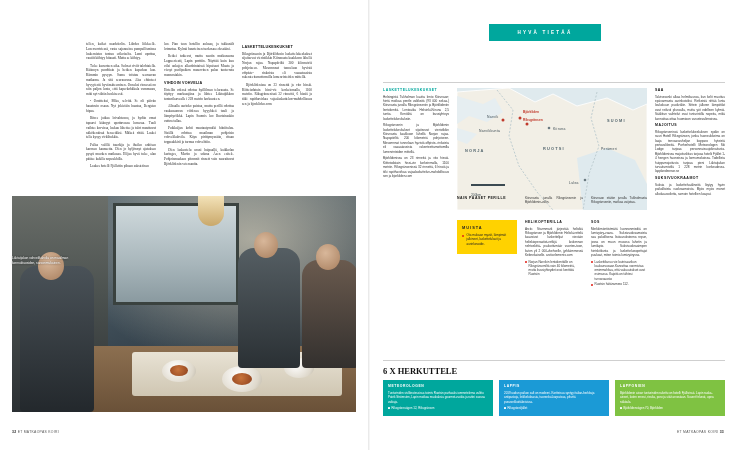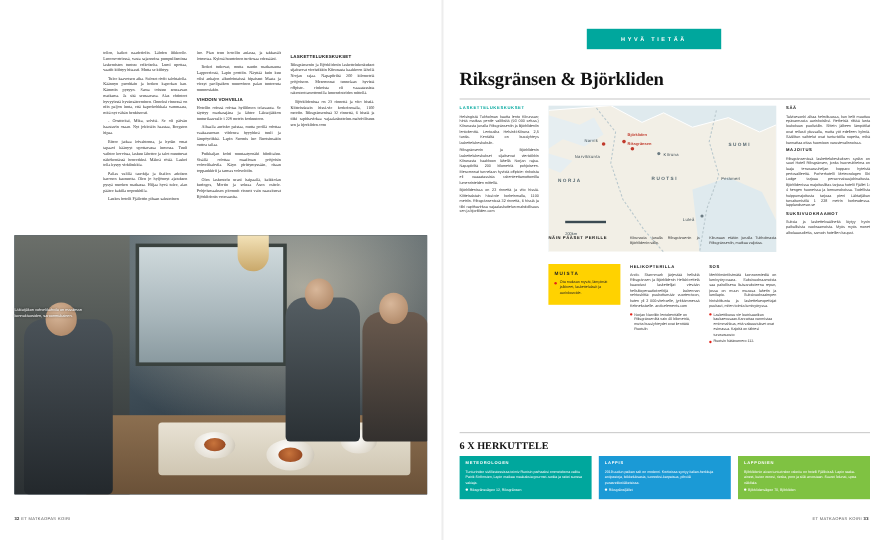--- a/index.html
+++ b/index.html
@@ -404,21 +404,20 @@
       <span class="num">32</span>
       <span>ET MATKAOPAS KOIRI</span>
     </div>
   </div>
 
   <div class="gutter"></div>
 
   <div class="page page-right">
 
     <div class="kicker">HYVÄ TIETÄÄ</div>
-    <div class="headline">Riksgränsen &amp; Björkliden</div>
     <div class="rule-top"></div>
 
     <div class="r-col lead-col">
       <div class="r-head">LASKETTELUKESKUKSET</div>
       <p>Helsingistä Tukholman kautta lento Kiirunaan; hintä matkaa pentle valiiksitä (93 000 sekaa.) Kiirunasta junalla Riksgränseniin ja Björklideniin lentokenttä. Lentoaika Helsinki-Kiiruna 2,5 tuntia. Kentältä on bussiyhteys laskettelukeskuksiin.</p>
       <p>Riksgränsenin ja Björklidenin laskettelukeskukset sijaitsevat vieristikkin Kiirunasta kaakkoon lähellä Norjan rajaa. Napapiiriltä 200 kilometriä pohjoiseen. Mesomnnat tunnelaan hyvistä offpiste- rinkoista eli vaaaatassista rakenteettamottomilla lumenrinteiden mittellä.</p>
       <p>Björklidenissa on 23 rinnettä ja vito hissiä. Kiitteisdatain hissi-vie korkeinmalla, 1100 metriin. Riksgränsenissä 32 rinnettä, 6 hissiä ja tiiki rapithavirkaa vajaalaskuttelun-mahdollisuus sen ja bjorkliden.com</p>
     </div>
 
     <div class="map">

